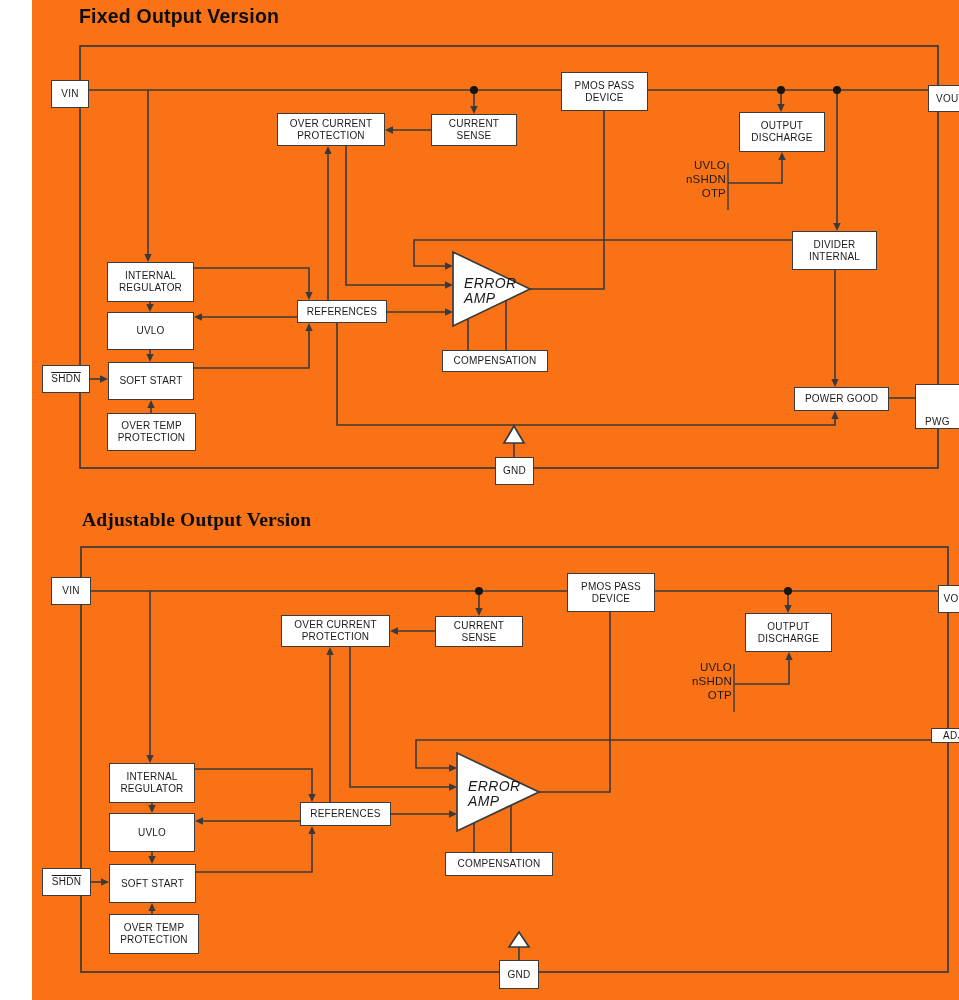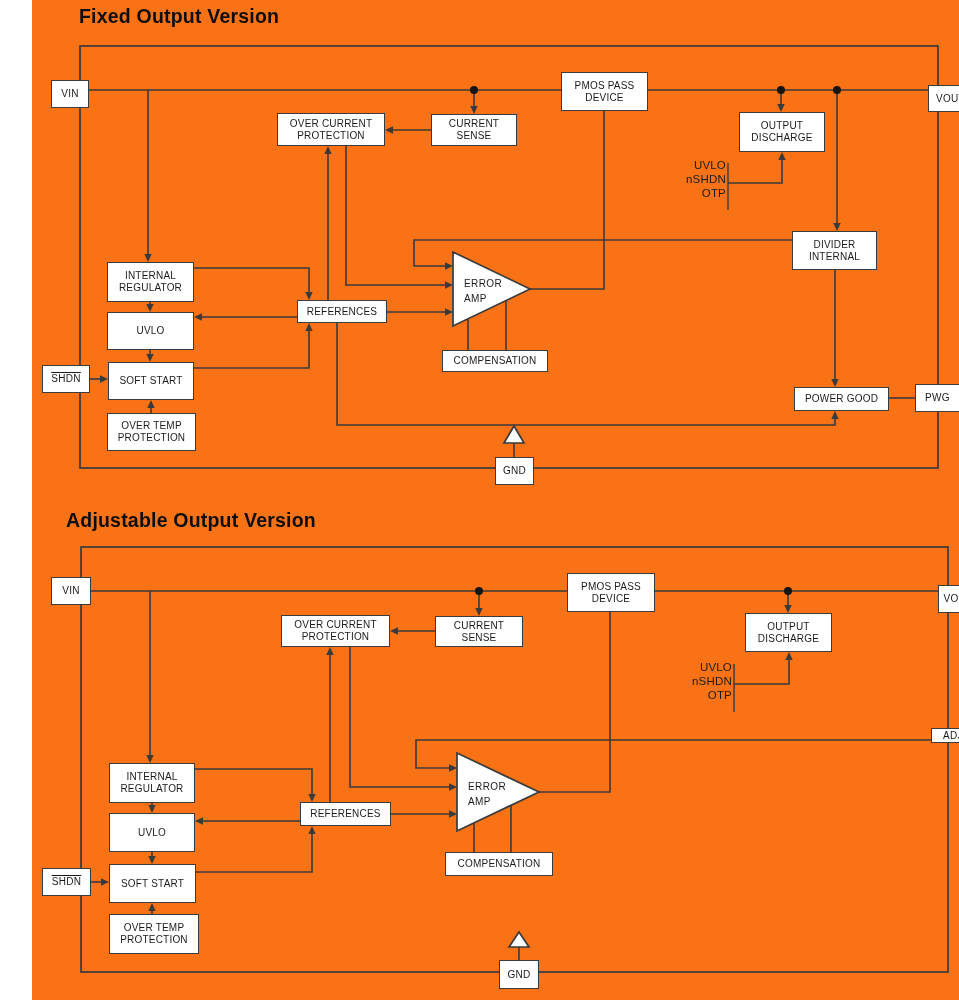--- a/index.html
+++ b/index.html
@@ -1,28 +1,28 @@
 <!DOCTYPE html>
 <html><head>
 <meta charset="utf-8">
 <style>
   html,body{margin:0;padding:0;background:#ffffff;}
   #canvas{position:relative;width:959px;height:1000px;background:#f97316;
           font-family:"Liberation Sans",sans-serif;overflow:hidden;margin-left:32px;}
   #wire-layer{position:absolute;left:0;top:0;width:959px;height:1000px;}
   .title{position:absolute;font-weight:bold;font-size:19.5px;color:#0d0d0d;letter-spacing:.2px;white-space:nowrap;}
   .title1{left:47px;top:5px;}
-  .title2{left:34px;top:509px;}
+  .title2{left:50px;top:509px;font-family:Liberation Serif, serif;}
   .block{position:absolute;background:#ffffff;border:1.5px solid #3b3b3b;box-sizing:border-box;
          display:flex;flex-direction:column;align-items:center;justify-content:center;
          text-align:center;color:#1b1b1b;font-size:10px;letter-spacing:.2px;}
   .block .ln{line-height:1.18;white-space:nowrap;}
   .block.pin{font-size:10px;letter-spacing:.3px;}
   .block.overline .ln{text-decoration:overline;}
-  .amp-label{position:absolute;color:#1b1b1b;font-size:10px;line-height:15px;letter-spacing:.4px;white-space:nowrap;}
+  .amp-label{position:absolute;color:#1b1b1b;font-size:14px;line-height:15px;letter-spacing:.4px;white-space:nowrap;font-style:italic;}
   .bundle{position:absolute;text-align:right;color:#1b1b1b;font-size:11.5px;line-height:14px;letter-spacing:.2px;}
 </style>
 </head>
 <body>
 
 <div id="canvas">
   <svg id="wire-layer" width="959" height="1000" viewBox="0 0 959 1000">
       <g>
         <rect x="48" y="46" width="858" height="422" fill="none" stroke="#3a3a3a" stroke-width="1.7"></rect>
         <polyline points="57,90 896,90" fill="none" stroke="#3a3a3a" stroke-width="1.6"></polyline>
@@ -170,21 +170,21 @@
       <div class="block" style="left: 75px; top: 413px; width: 89px; height: 38px;">
         <div class="ln">OVER TEMP</div>
         <div class="ln">PROTECTION</div>
       </div>
       <div class="block" style="left: 410px; top: 350px; width: 106px; height: 22px;">
         <div class="ln">COMPENSATION</div>
       </div>
       <div class="block" style="left: 762px; top: 387px; width: 95px; height: 24px;">
         <div class="ln">POWER GOOD</div>
       </div>
-      <div class="block pin" style="left: 883px; top: 384px; width: 45px; height: 28px;">
+      <div class="block pin" style="left: 883px; top: 384px; width: 45px; height: 45px; justify-content: flex-end;">
         <div class="ln">PWG</div>
       </div>
       <div class="block pin" style="left: 463px; top: 457px; width: 39px; height: 28px;">
         <div class="ln">GND</div>
       </div>
       <div class="amp-label" style="left: 432px; top: 276px;">
         <div class="ln">ERROR</div>
         <div class="ln">AMP</div>
       </div>
       <div class="bundle" style="left: 634px; top: 158px; width: 60px;">

